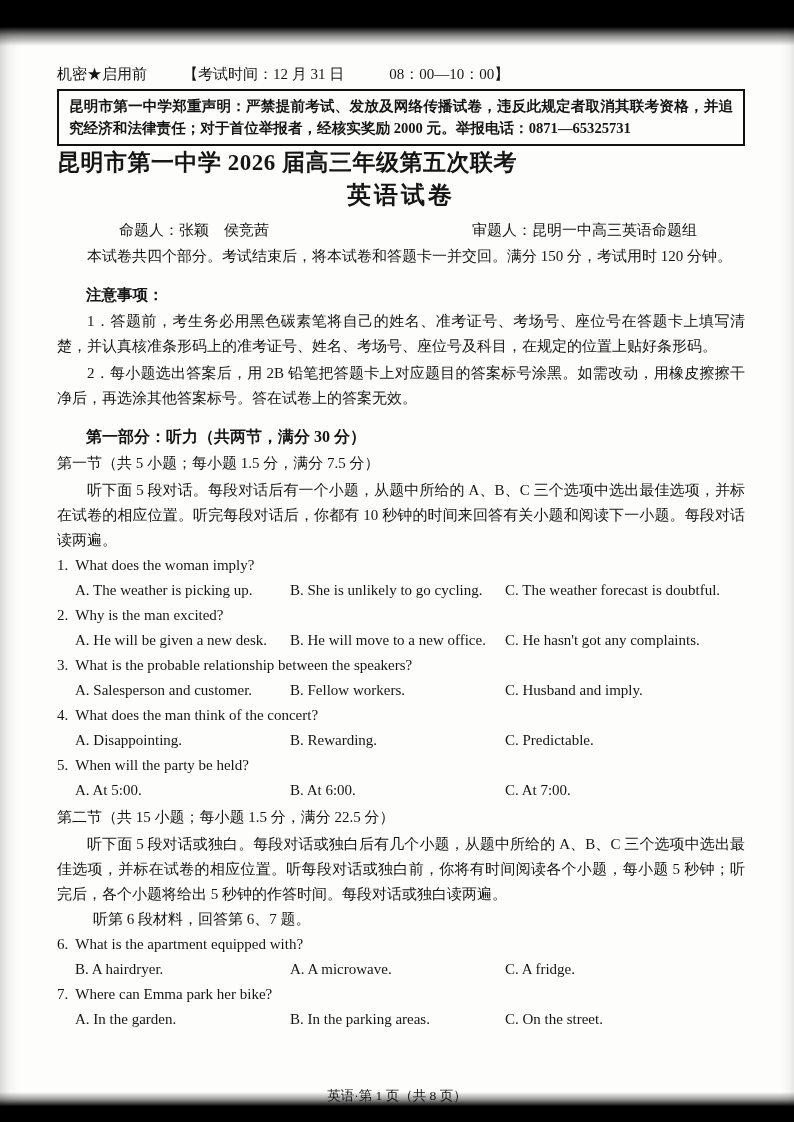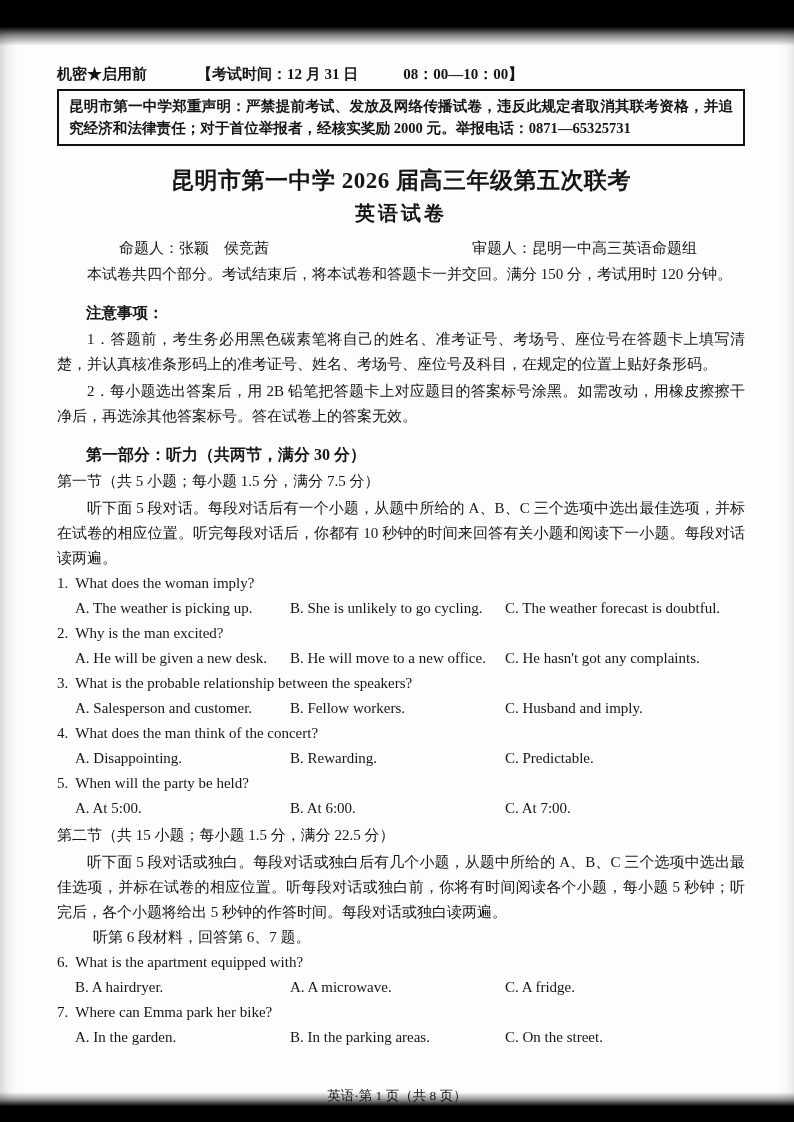--- a/index.html
+++ b/index.html
@@ -29,46 +29,46 @@
   .content {
     position: absolute;
     top: 64px; left: 57px;
     width: 688px;
     font-size: 15px;
     line-height: 25px;
   }
   .bold { font-weight: bold; margin-left: 29px; }
   .header-row {
     display: flex;
-    gap: 50px;
-    font-weight: bold;
+    gap: 36px;
+    font-weight: normal;
     font-size: 15px;
     line-height: 21px;
   }
   .notice-box {
     margin-top: 4px;
     border: 2px solid #111;
     padding: 4px 10px 5px;
     font-weight: bold;
     font-size: 14.6px;
     line-height: 22px;
     text-align: justify;
   }
   .title {
-    margin: 20px 0 0;
-    text-align: center;
+    margin: 2px 0 0;
+    text-align: left;
     font-size: 23px;
     font-weight: bold;
     line-height: 30px;
     letter-spacing: 0.5px;
   }
   .subtitle {
     margin: 4px 0 0;
     text-align: center;
-    font-size: 20px;
+    font-size: 24px;
     font-weight: bold;
     line-height: 26px;
     letter-spacing: 3px;
   }
   .people-row {
     margin-top: 10px;
     display: flex;
     justify-content: space-between;
     padding: 0 48px 0 62px;
     line-height: 24px;

